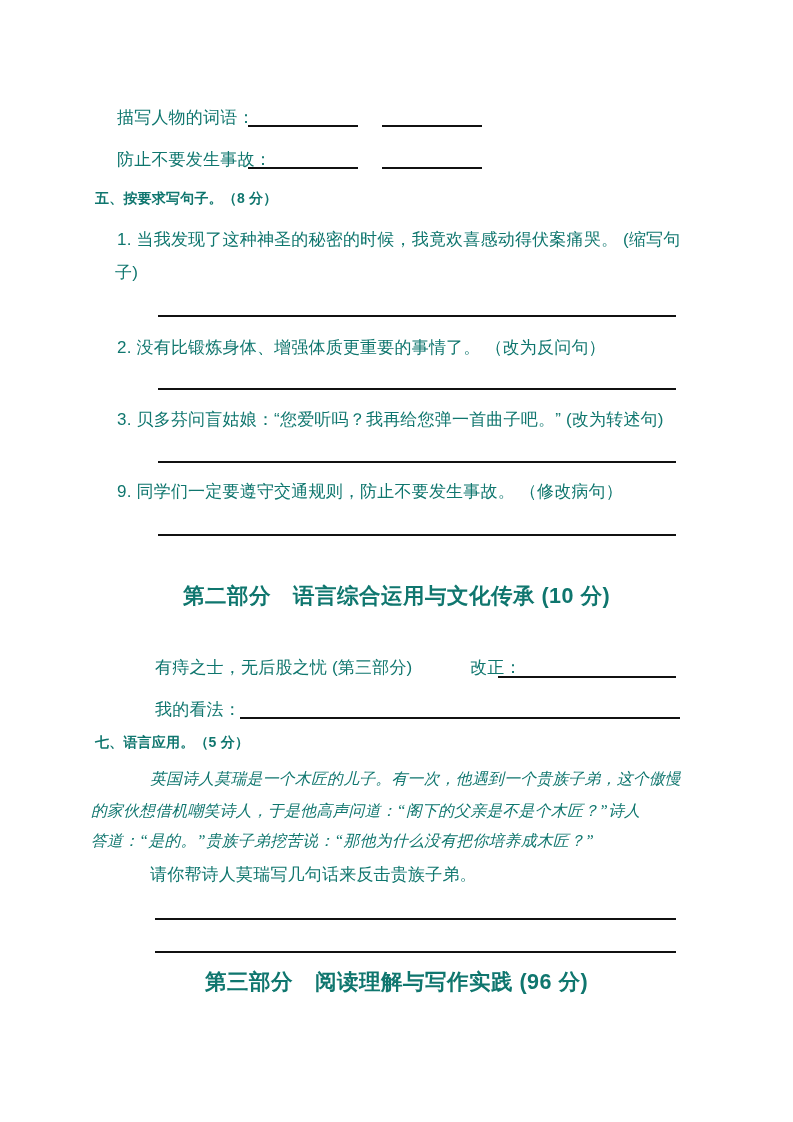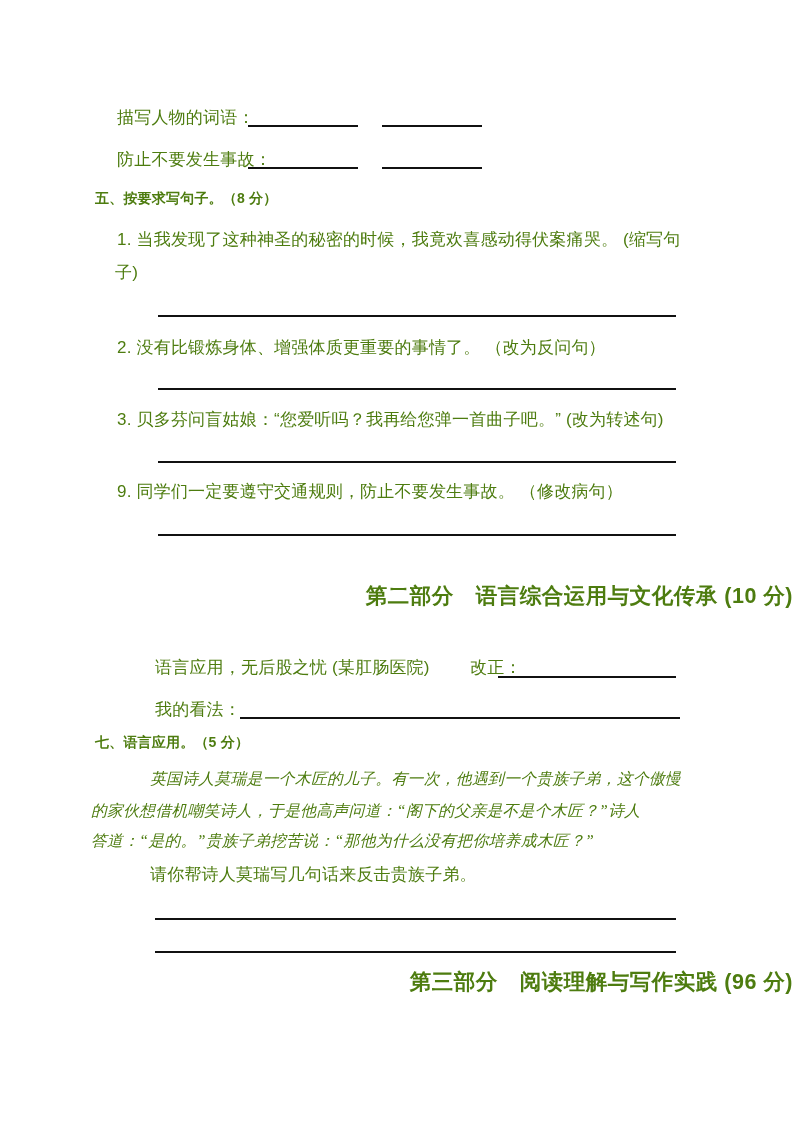--- a/index.html
+++ b/index.html
@@ -1,35 +1,35 @@
 <!DOCTYPE html>
 <html><head>
 <meta charset="utf-8">
 <style>
   html,body{margin:0;padding:0;background:#e8e8e8;}
   .page{
     position:relative;
     width:793px;height:1122px;
     margin:0 auto;
     background:#ffffff;
-    color:#4d7c0f;
+    color:#0f766e;
     font-family:"Liberation Sans", sans-serif;
     overflow:hidden;
   }
   .line{
     position:absolute;
     white-space:nowrap;
     font-size:17px;
     line-height:22px;
     letter-spacing:0.2px;
   }
   .qhead{font-weight:700;font-size:14px;}
   .section{
     position:absolute;left:0;width:793px;
-    text-align:right;
+    text-align:center;
     font-weight:700;font-size:21.5px;
     letter-spacing:0.5px;
   }
   .kai{
     font-family:"Liberation Serif", serif;
     font-style:italic;
     font-size:15.8px;
     letter-spacing:0.3px;
   }
   .rule{
@@ -61,21 +61,21 @@
 
   <div class="line" style="left:117px;top:409px">3. 贝多芬问盲姑娘：“您爱听吗？我再给您弹一首曲子吧。” (改为转述句)</div>
   <div class="rule" style="left:158px;top:461px;width:518px"></div>
 
   <div class="line" style="left:117px;top:481px">9. 同学们一定要遵守交通规则，防止不要发生事故。 （修改病句）</div>
   <div class="rule" style="left:158px;top:534px;width:518px"></div>
 
   <div class="section" style="top:581px">第二部分　语言综合运用与文化传承 (10 分)</div>
 
 
-  <div class="line" style="left:155px;top:657px">语言应用，无后股之忧 (某肛肠医院)</div>
+  <div class="line" style="left:155px;top:657px">有痔之士，无后股之忧 (第三部分)</div>
   <div class="line" style="left:470px;top:657px">改正：</div>
   <div class="rule" style="left:498px;top:676px;width:178px"></div>
 
   <div class="line" style="left:155px;top:699px">我的看法：</div>
   <div class="rule" style="left:240px;top:717px;width:440px"></div>
 
   <div class="line qhead" style="left:95px;top:731px">七、语言应用。（5 分）</div>
 
   <div class="line kai" style="left:91px;top:800px">的家伙想借机嘲笑诗人，于是他高声问道：“阁下的父亲是不是个木匠？”诗人</div>
   <div class="line kai" style="left:150px;top:768px">英国诗人莫瑞是一个木匠的儿子。有一次，他遇到一个贵族子弟，这个傲慢</div>

